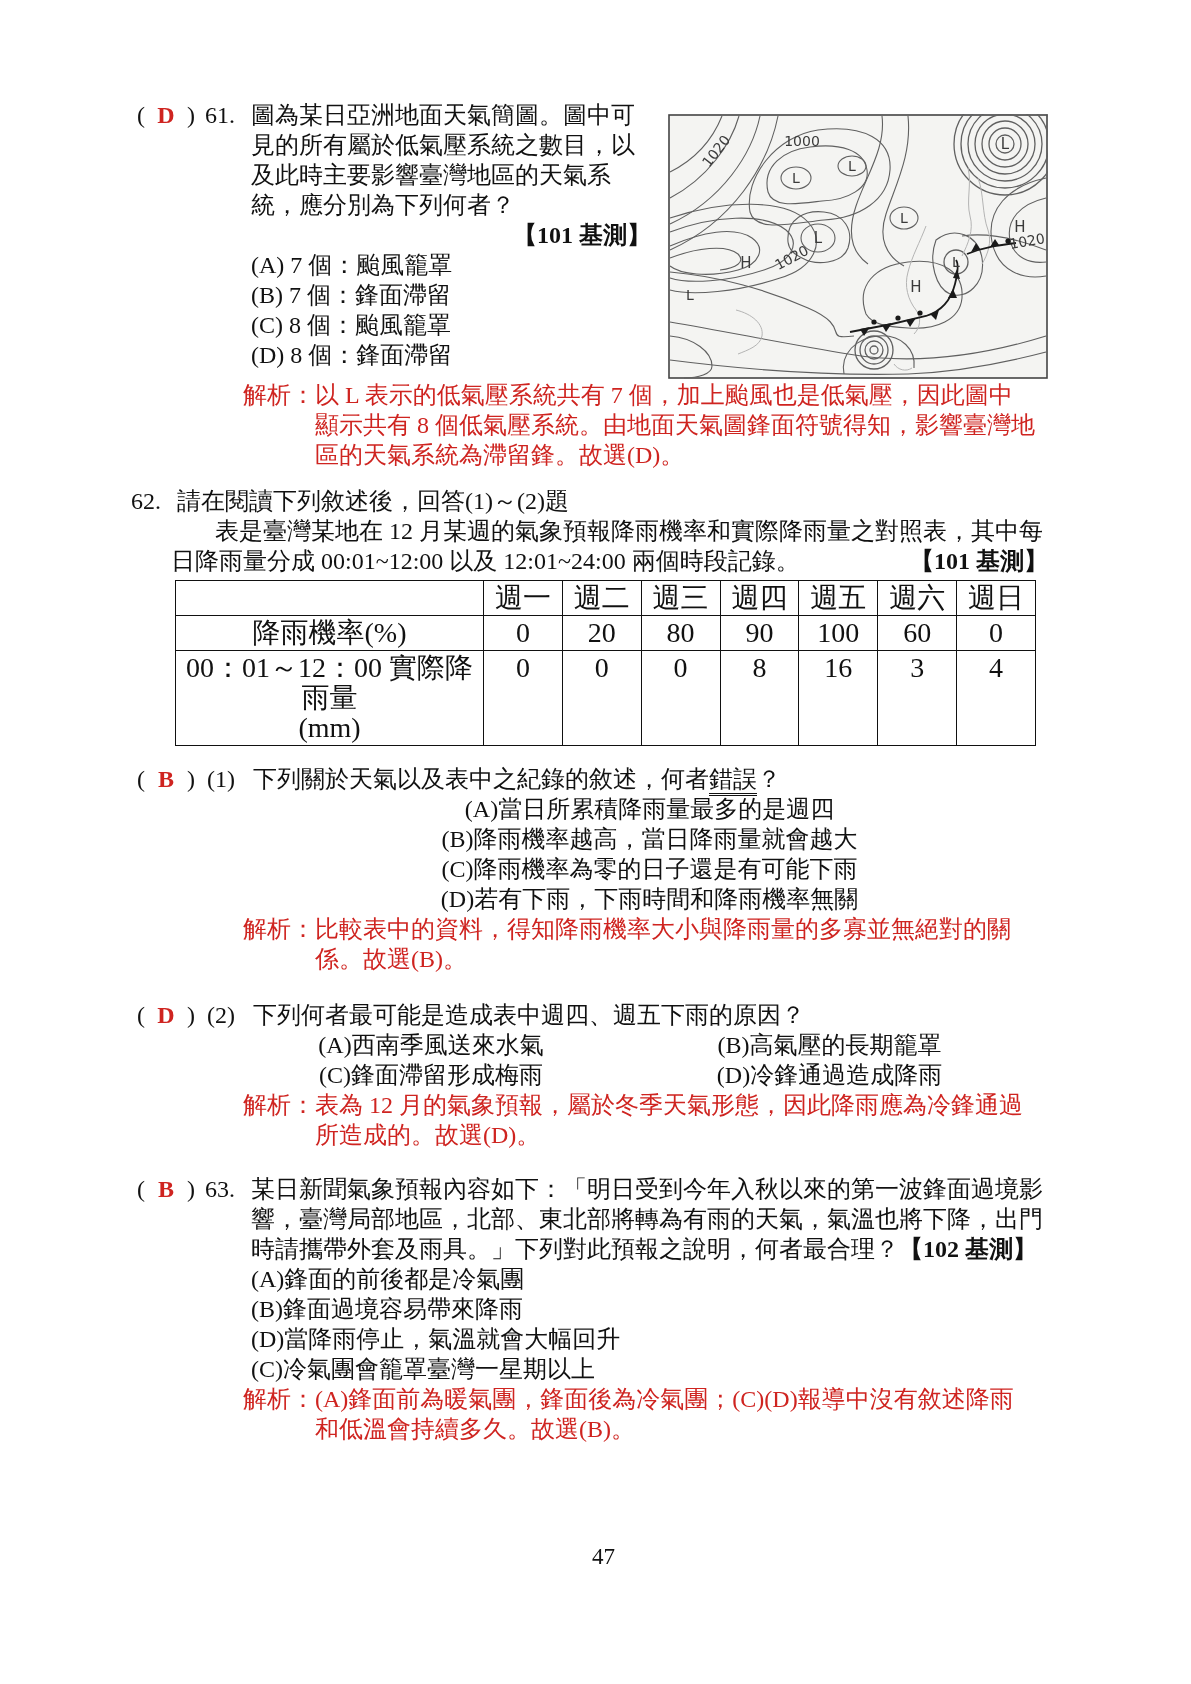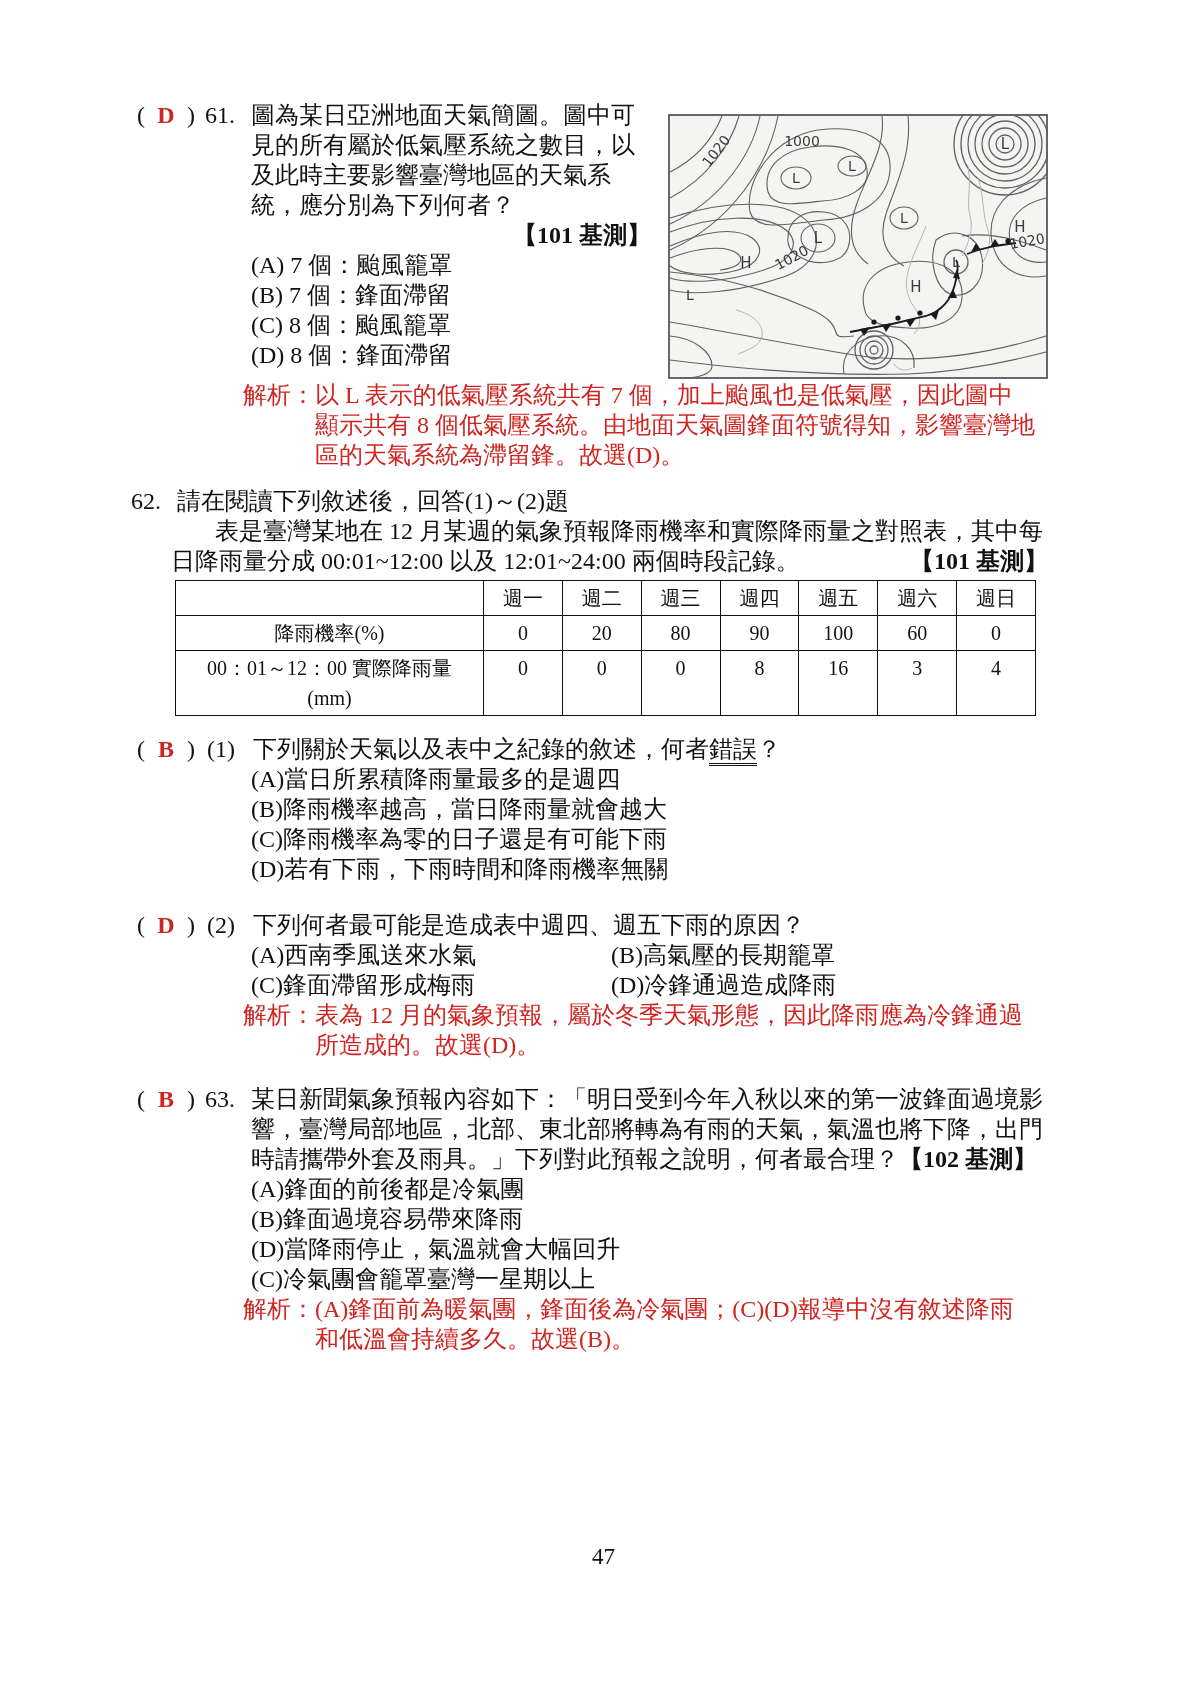--- a/index.html
+++ b/index.html
@@ -29,26 +29,26 @@
   .q61-src{text-align:right;max-width:400px;}
   .mapbox{position:absolute;top:14px;right:0;width:380px;height:265px;}
   
   .q62head{display:flex;margin-top:16px;}
   .q62desc{margin-left:34px;margin-top:0;}
   .q62desc .l1{text-indent:44px;}
   .q62desc .l2{display:flex;justify-content:space-between;}
   table.wx{border-collapse:collapse;margin:4px 0 0 38px;width:861px;table-layout:fixed;}
   table.wx td,table.wx th{
     border:1.5px solid #111;text-align:center;vertical-align:middle;
-    font-weight:normal;padding:2px 0;font-size:20px;line-height:30px;margin-top:20px;
+    font-weight:normal;padding:2px 0;font-size:28px;line-height:30px;margin-top:20px;
   }
   table.wx col.c0{width:308px;}
   .sub{margin-top:18px;}
   .sub .qnum{min-width:36px;margin:0 10px 0 12px;}
-  .sub .opts{margin-left:114px;}
+  .sub .opts{margin-left:114px;text-align:center;}
   .ul2{border-bottom:3px double #111;padding-bottom:1px;}
   .twocol{display:grid;grid-template-columns:360px auto;}
   
   .q63{margin-top:24px;}
   .q63 .opts{margin-left:100px;}
   .footer{position:absolute;left:8px;top:1542px;width:1191px;text-align:center;font-size:23px;}
   
   .iso{fill:none;stroke:#606060;stroke-width:1.1;}
   .iso2{fill:none;stroke:#606060;stroke-width:1.3;}
   .coast{fill:none;stroke:#b4b4b4;stroke-width:1;}
@@ -255,20 +255,22 @@
         <div class="qbody">
           <span>下列關於天氣以及表中之紀錄的敘述，何者</span><span class="ul2">錯誤</span><span>？</span>
         </div>
       </div>
       <div class="opts" style="margin-left:114px;">
         <div>(A)當日所累積降雨量最多的是週四</div>
         <div>(B)降雨機率越高，當日降雨量就會越大</div>
         <div>(C)降雨機率為零的日子還是有可能下雨</div>
         <div>(D)若有下雨，下雨時間和降雨機率無關</div>
       </div>
+      <div class="analysis">解析：比較表中的資料，得知降雨機率大小與降雨量的多寡並無絕對的關
+係。故選(B)。</div>
     </div>
 
     <div class="sub" style="margin-top:26px;">
       <div class="qrow">
         <span class="ansbox">
             <span>(</span>
             <span class="red">D</span>
             <span>)</span>
           </span>
         <span class="qnum">(2)</span>

